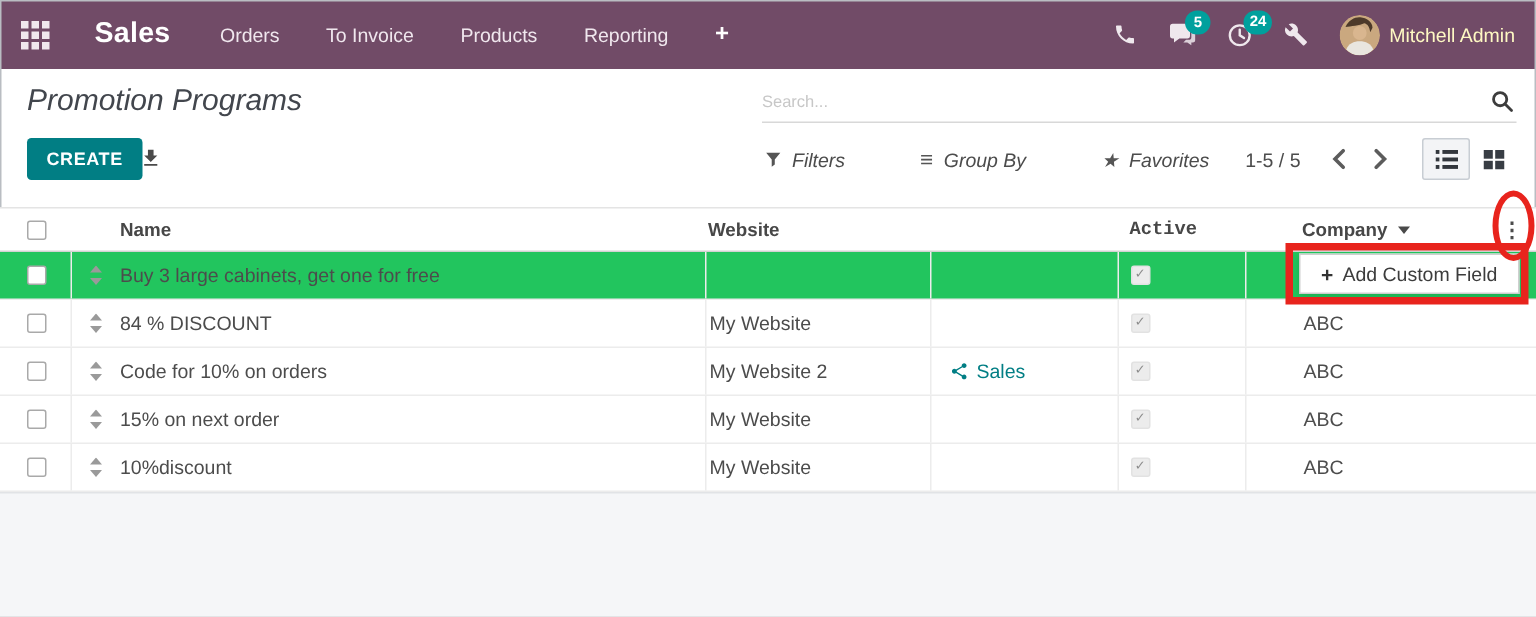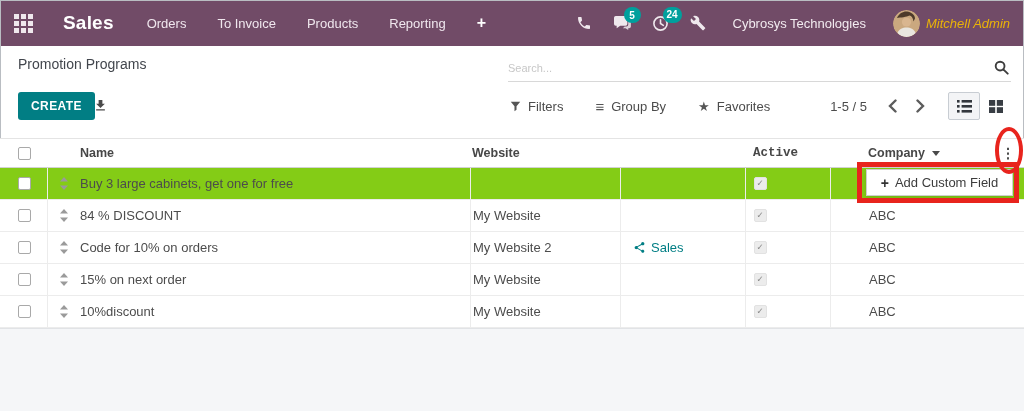--- a/index.html
+++ b/index.html
@@ -26,66 +26,66 @@
   .nav-right { margin-left:auto; display:flex; align-items:center; gap:21px; }
   .nav-icon { position:relative; display:flex; cursor:pointer; }
   .nbadge {
     position:absolute; top:-8px; left:11px; background:#00A09D; color:#fff;
     font-size:10px; font-weight:bold; min-width:17px; height:16px; border-radius:9px;
     display:flex; align-items:center; justify-content:center; padding:0 4px;
   }
   .nav-company { font-size:13px; color:#f2ebf0; cursor:pointer; margin:0 6px; }
   .nav-user { display:flex; align-items:center; gap:6px; cursor:pointer; }
   .avatar { width:27px; height:27px; border-radius:50%; overflow:hidden; display:block; }
-  .nav-username { font-size:13px; color:#eab308;font-style:italic; }
-
-  
-  .page-title { position:absolute; left:18px; top:56px; font-size:14px; color:#42464d; }
+  .nav-username { font-size:13px; color:#fef9c3; }
+
+  
+  .page-title { position:absolute; left:18px; top:56px; font-size:20px; color:#42464d;font-style:italic; }
   .search-wrap {
     position:absolute; left:508px; right:13px; top:54px; height:28px;
     border-bottom:1px solid #d8d8d8; display:flex; align-items:center;
   }
   .search-wrap input {
     flex:1; border:none; outline:none; font-size:11px; color:#555;
     background:transparent; font-family:"Liberation Sans", sans-serif;
   }
   .search-wrap input::placeholder { color:#c7c7c7; }
   .search-btn { display:flex; cursor:pointer; padding:2px; }
 
   .btn-create {
     position:absolute; left:18px; top:92px; height:28px; padding:0 13px;
     background:#017E84; color:#fff; font-size:12px; font-weight:bold; letter-spacing:.4px;
     border:none; border-radius:3px; cursor:pointer; font-family:"Liberation Sans", sans-serif;
   }
   .btn-export { position:absolute; left:93px; top:98px; cursor:pointer; display:flex; }
 
   .filterbar {
     position:absolute; left:510px; top:92px; height:28px; display:flex;
-    align-items:center; gap:32px; font-size:13px; color:#4c4c4c; font-weight:500;
+    align-items:center; gap:50px; font-size:13px; color:#4c4c4c; font-weight:500;font-style:italic;
   }
   .filterbar .fitem { display:flex; align-items:center; gap:7px; cursor:pointer; }
   .star-glyph { font-size:13px; color:#555; line-height:1; }
   .gb-glyph { font-size:15px; color:#555; line-height:1; font-weight:bold; }
 
   .pagerbar { position:absolute; right:12px; top:92px; height:28px; display:flex; align-items:center; gap:15px; }
   .pager-text { font-size:13px; color:#4c4c4c; margin-right:4px; }
   .chev { cursor:pointer; display:flex; padding:2px; }
   .switcher { display:flex; margin-left:6px; }
   .vbtn { width:32px; height:28px; display:flex; align-items:center; justify-content:center; cursor:pointer; border:1px solid transparent; }
   .vbtn.active { background:#f3f4f6; border-color:#c8cdd3; border-radius:2px; }
 
   
   .lt { position:absolute; top:138px; left:0; right:0; font-size:13px; color:#4c4c4c; }
   .lt-head {
     display:flex; height:30px; align-items:center; position:relative;
     border-top:1px solid #e4e4e4; border-bottom:1px solid #d2d2d2;
     font-weight:bold; font-size:12.5px; color:#474747; background:#fff;
   }
   .lt-row { display:flex; height:32px; align-items:center; border-bottom:1px solid #ececec; background:#fff; cursor:pointer; }
-  .lt-row.hl { background:#84cc16; }
+  .lt-row.hl { background:#22c55e; }
   .cell { height:100%; display:flex; align-items:center; }
   .c-check { width:48px; padding-left:18px; }
   .c-handle { width:32px; justify-content:center; }
   .c-name { width:390px; }
   .c-web { width:150px; padding-left:2px; }
   .c-share { width:125px; padding-left:12px; }
   .c-active { width:85px; padding-left:8px;font-family:Liberation Mono, monospace; }
   .c-comp { flex:1; padding-left:38px; }
   .lt-row .c-web, .lt-row .c-share, .lt-row .c-active, .lt-row .c-comp { border-left:1px solid #ececec; }
   .lt-row .c-check { border-right:1px solid #ececec; }
@@ -161,21 +161,20 @@
           <circle cx="9" cy="9" r="7"></circle>
           <path d="M9 5v4l3 2" stroke-linecap="round"></path>
         </svg>
       <span class="nbadge">24</span>
     </div>
     <div class="nav-icon">
       <svg width="16" height="16" viewBox="0 0 24 24" fill="#efe8ed">
           <path d="M22.7 19l-9.1-9.1c.9-2.3.4-5-1.5-6.9-2-2-5-2.4-7.4-1.3L9 6 6 9 1.6 4.7C.4 7.1.9 10.1 2.9 12.1c1.9 1.9 4.6 2.4 6.9 1.5l9.1 9.1c.4.4 1 .4 1.4 0l2.3-2.3c.5-.4.5-1.1.1-1.4z"></path>
         </svg>
     </div>
-    <div class="nav-company">Cybrosys Technologies</div>
     <div class="nav-user">
       <span class="avatar">
         <svg width="27" height="27" viewBox="0 0 27 27">
             <circle cx="13.5" cy="13.5" r="13.5" fill="#caa87f"></circle>
             <path d="M4 8c2-5 7-7 10-6.5 4 .5 8 3 8 7l-1.5 3c-.5-4-2-5.5-4-6-3 1.5-9 2-12.5 2.5z" fill="#4d3a2a"></path>
             <circle cx="13.5" cy="12" r="4.6" fill="#d9b68f"></circle>
             <path d="M4.5 23c1.5-4 5-5.5 9-5.5s7.5 1.5 9 5.5c-2.5 2.5-5.5 4-9 4s-6.5-1.5-9-4z" fill="#e9e6df"></path>
           </svg>
       </span>
       <span class="nav-username">Mitchell Admin</span>

